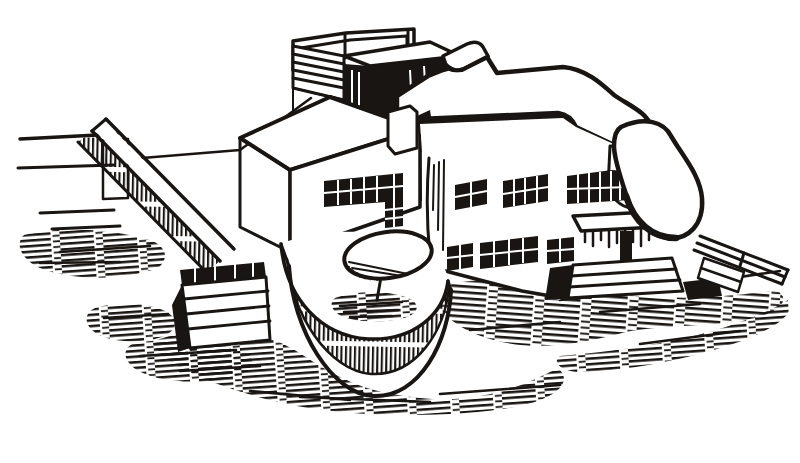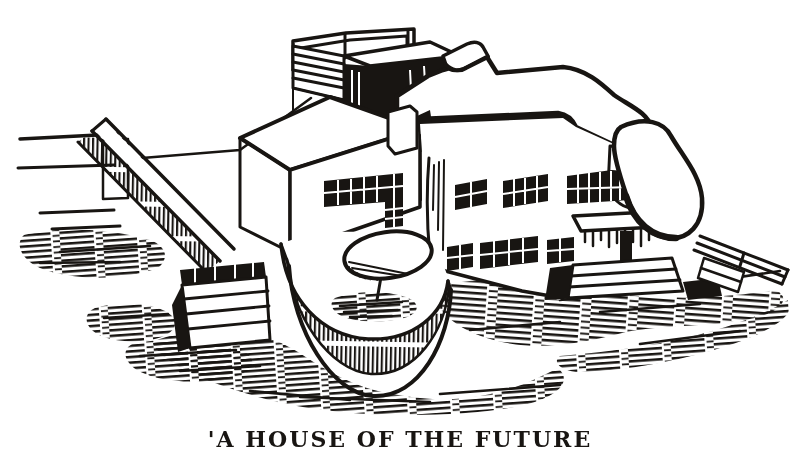--- a/index.html
+++ b/index.html
@@ -176,14 +176,13 @@
       <path fill="url(#hh)" d="M335,298 C355,290 395,290 412,300 C420,306 418,314 404,318 C380,324 350,322 338,314 C330,308 330,302 335,298 Z"></path>
       <path class="o" stroke-width="2.5" d="M340,306 L402,302 M344,312 L398,310 M350,317 L392,316"></path>
       <path class="o" stroke-width="3" d="M381,277 L377,300"></path>
       <ellipse cx="388" cy="255" rx="44" ry="23" transform="rotate(-8 388 255)" class="fp o" stroke-width="4"></ellipse>
       <path fill="url(#dg)" d="M345,259 C350,272 368,280 390,279 C372,284 354,278 346,268 C343,264 343,261 345,259 Z"></path>
       <path class="o" stroke-width="2" d="M352,268 L402,276 M349,262 L408,274"></path>
     </g>
 
   </svg>
 
-  <div class="caption">'A HOUSE OF THE FUTURE</div>
 </div>
 
 </body></html>

